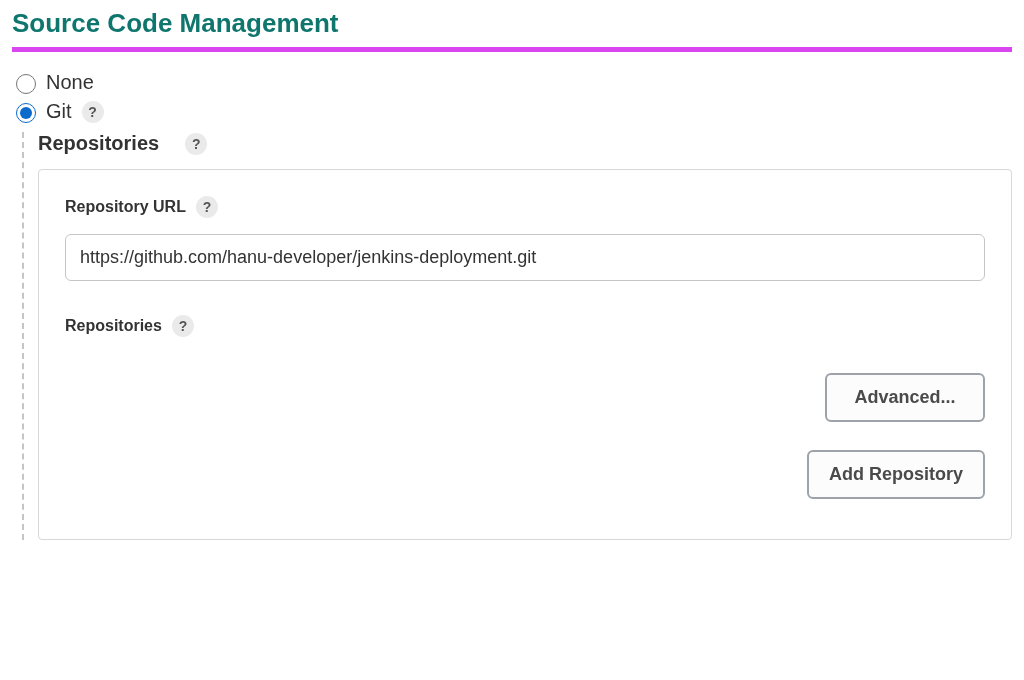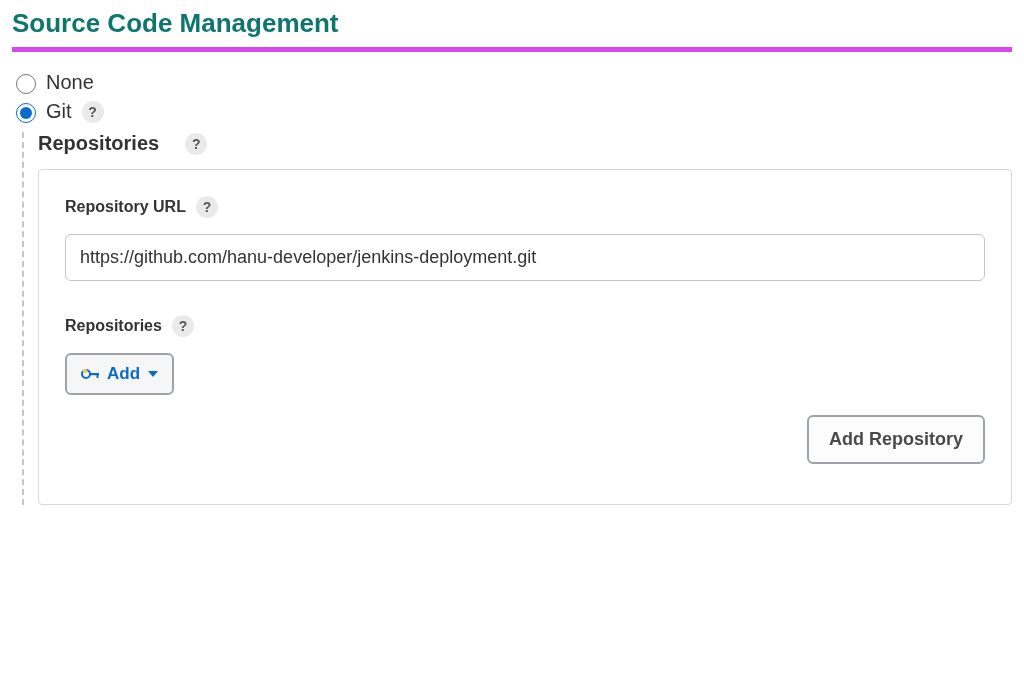--- a/index.html
+++ b/index.html
@@ -201,33 +201,22 @@
       </div>
       <input type="text" class="text-input" value="https://github.com/hanu-developer/jenkins-deployment.git" style="">
     </div>
 
     <div class="field-group" style="margin-bottom:20px;">
       <div class="field-label-row">
         <span class="field-label">Repositories</span>
         <span class="help-icon">?</span>
       </div>
       <div class="cred-row">
-        <button class="add-btn">
-          <span class="key-icon">
-            <svg width="20" height="14" viewBox="0 0 20 14">
-              <circle cx="5" cy="7" r="4" fill="none" stroke="#0b6bcb" stroke-width="2"></circle>
-              <rect x="8" y="6" width="10" height="2.2" fill="#0b6bcb"></rect>
-              <rect x="15.5" y="6" width="2" height="5" fill="#0b6bcb"></rect>
-              <circle cx="4" cy="4" r="2.2" fill="#f3d24b"></circle>
-            </svg>
-          </span>
-          <span>Add</span>
-          <span class="caret-down"></span>
-        </button>
       </div>
     </div>
 
     <div class="actions">
+      <button class="gray-btn">Advanced...</button>
       <button class="gray-btn">Add Repository</button>
     </div>
 
   </div>
 </div>
 
 </body></html>

